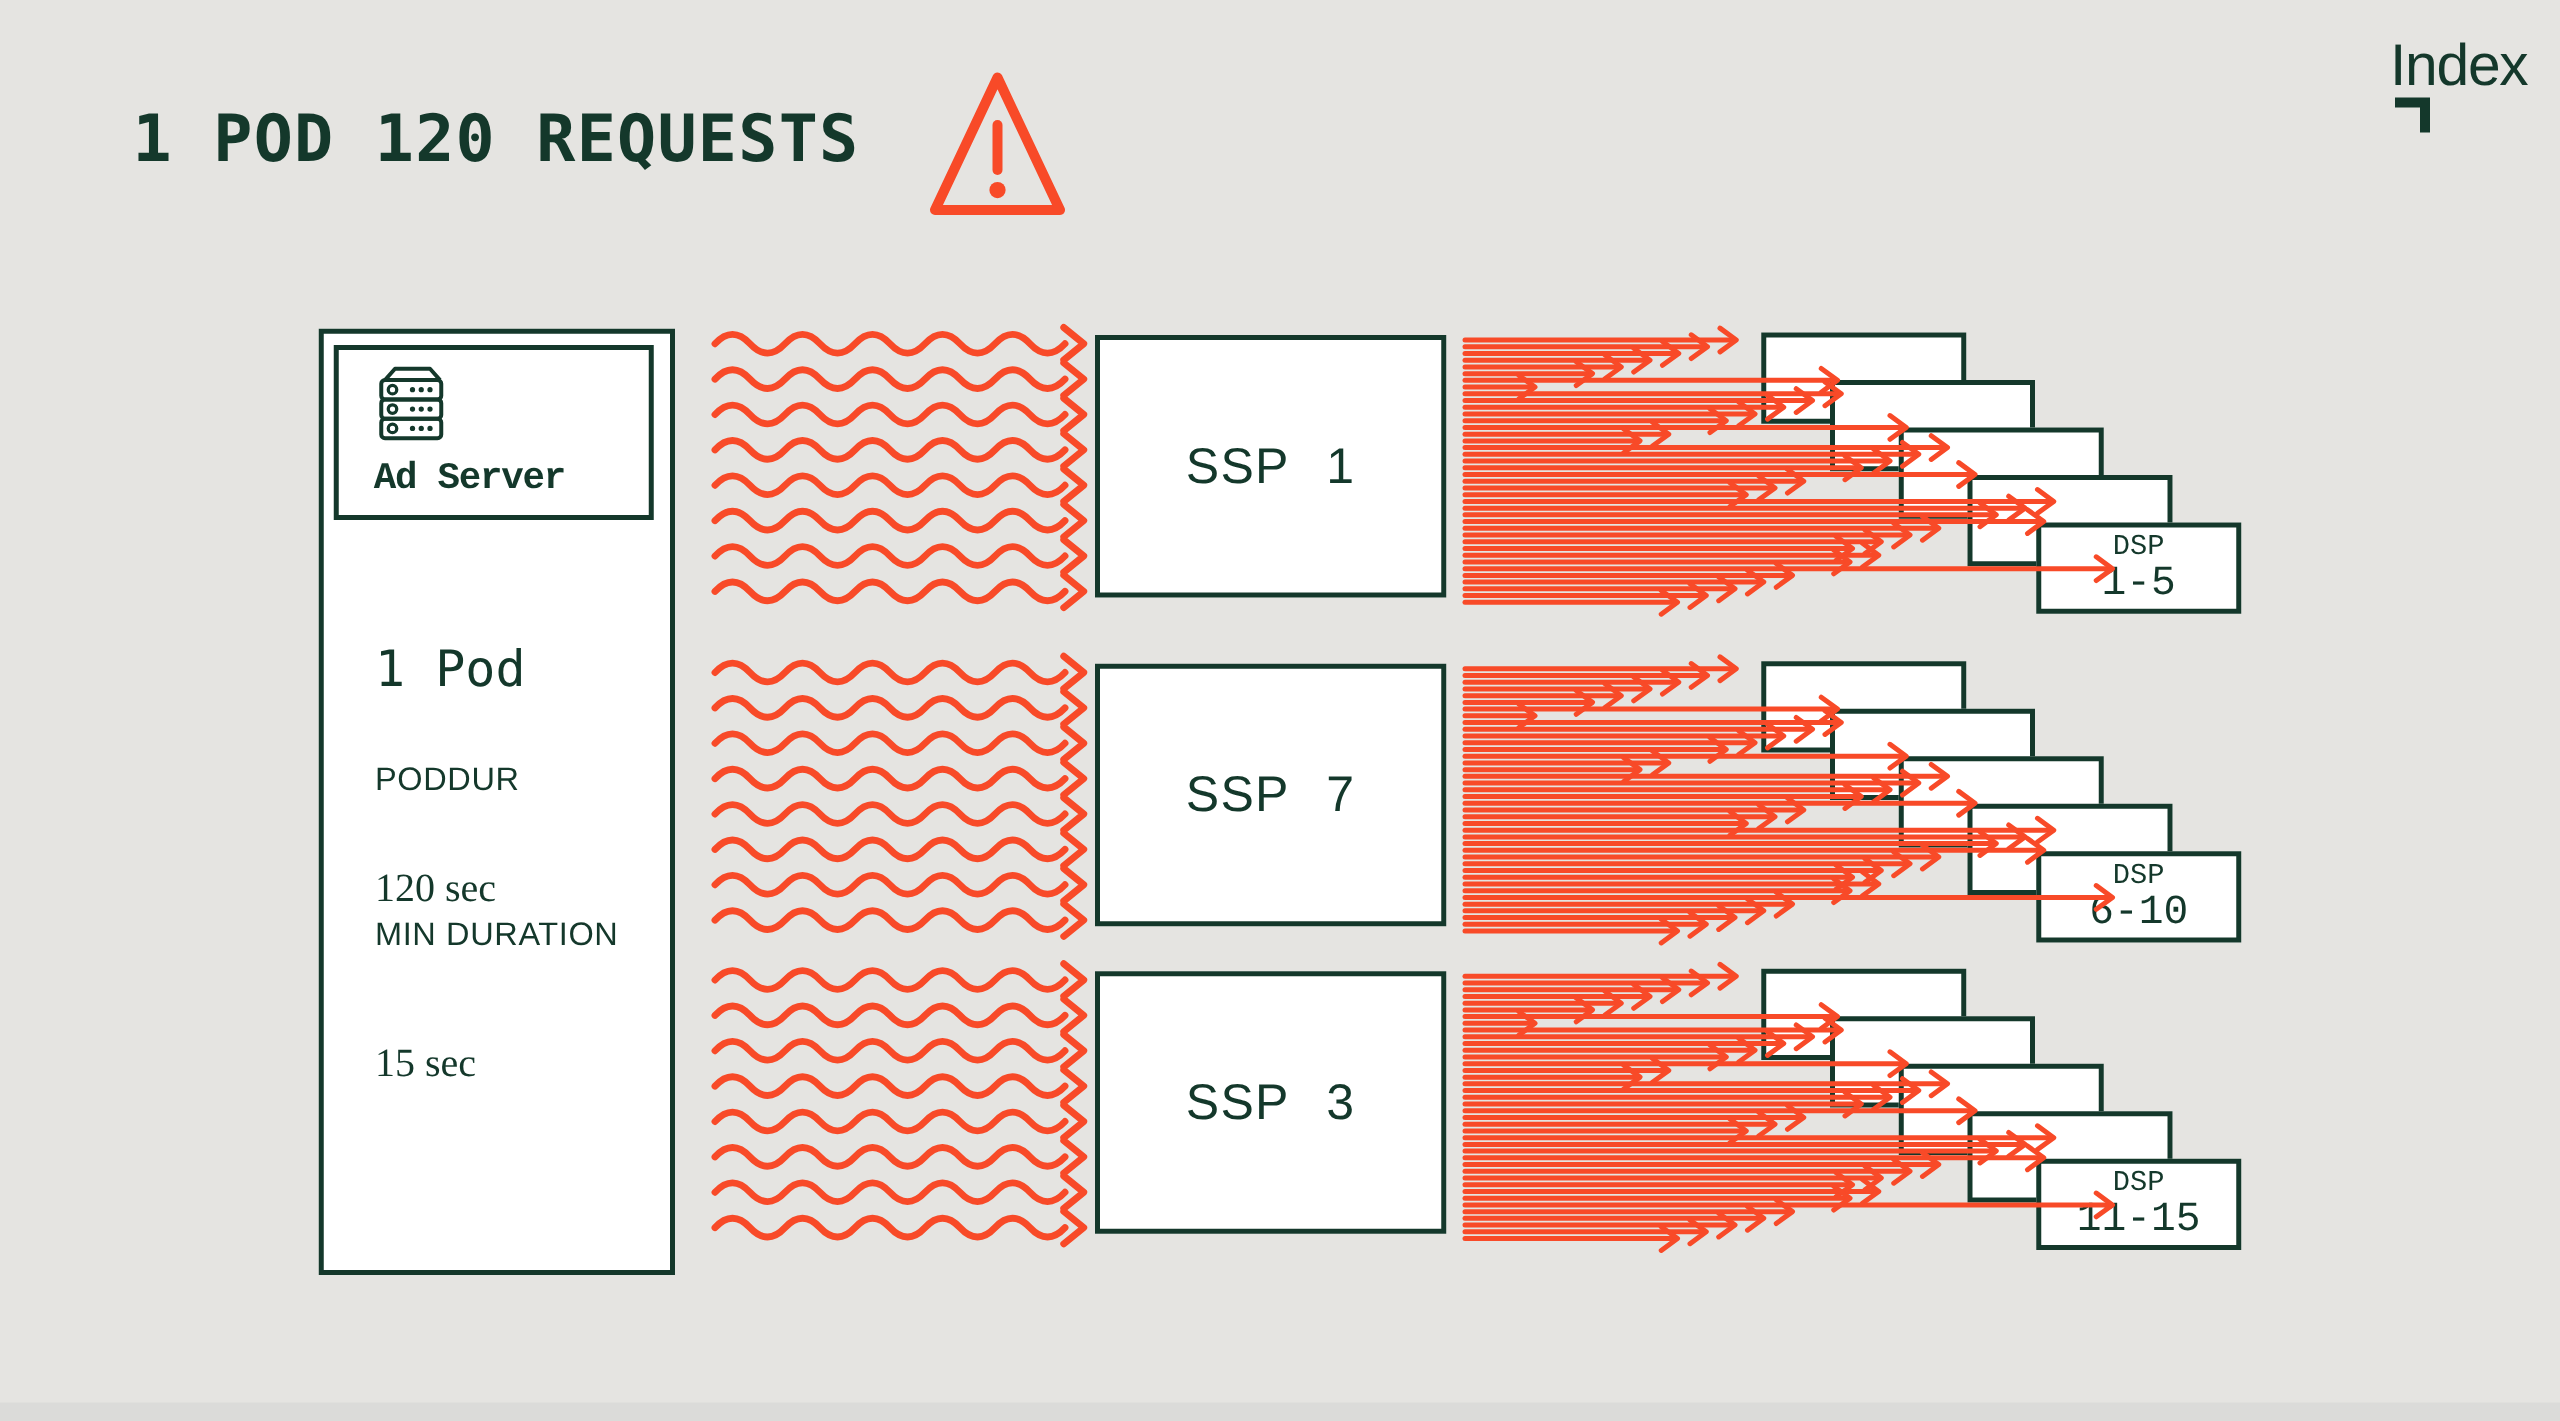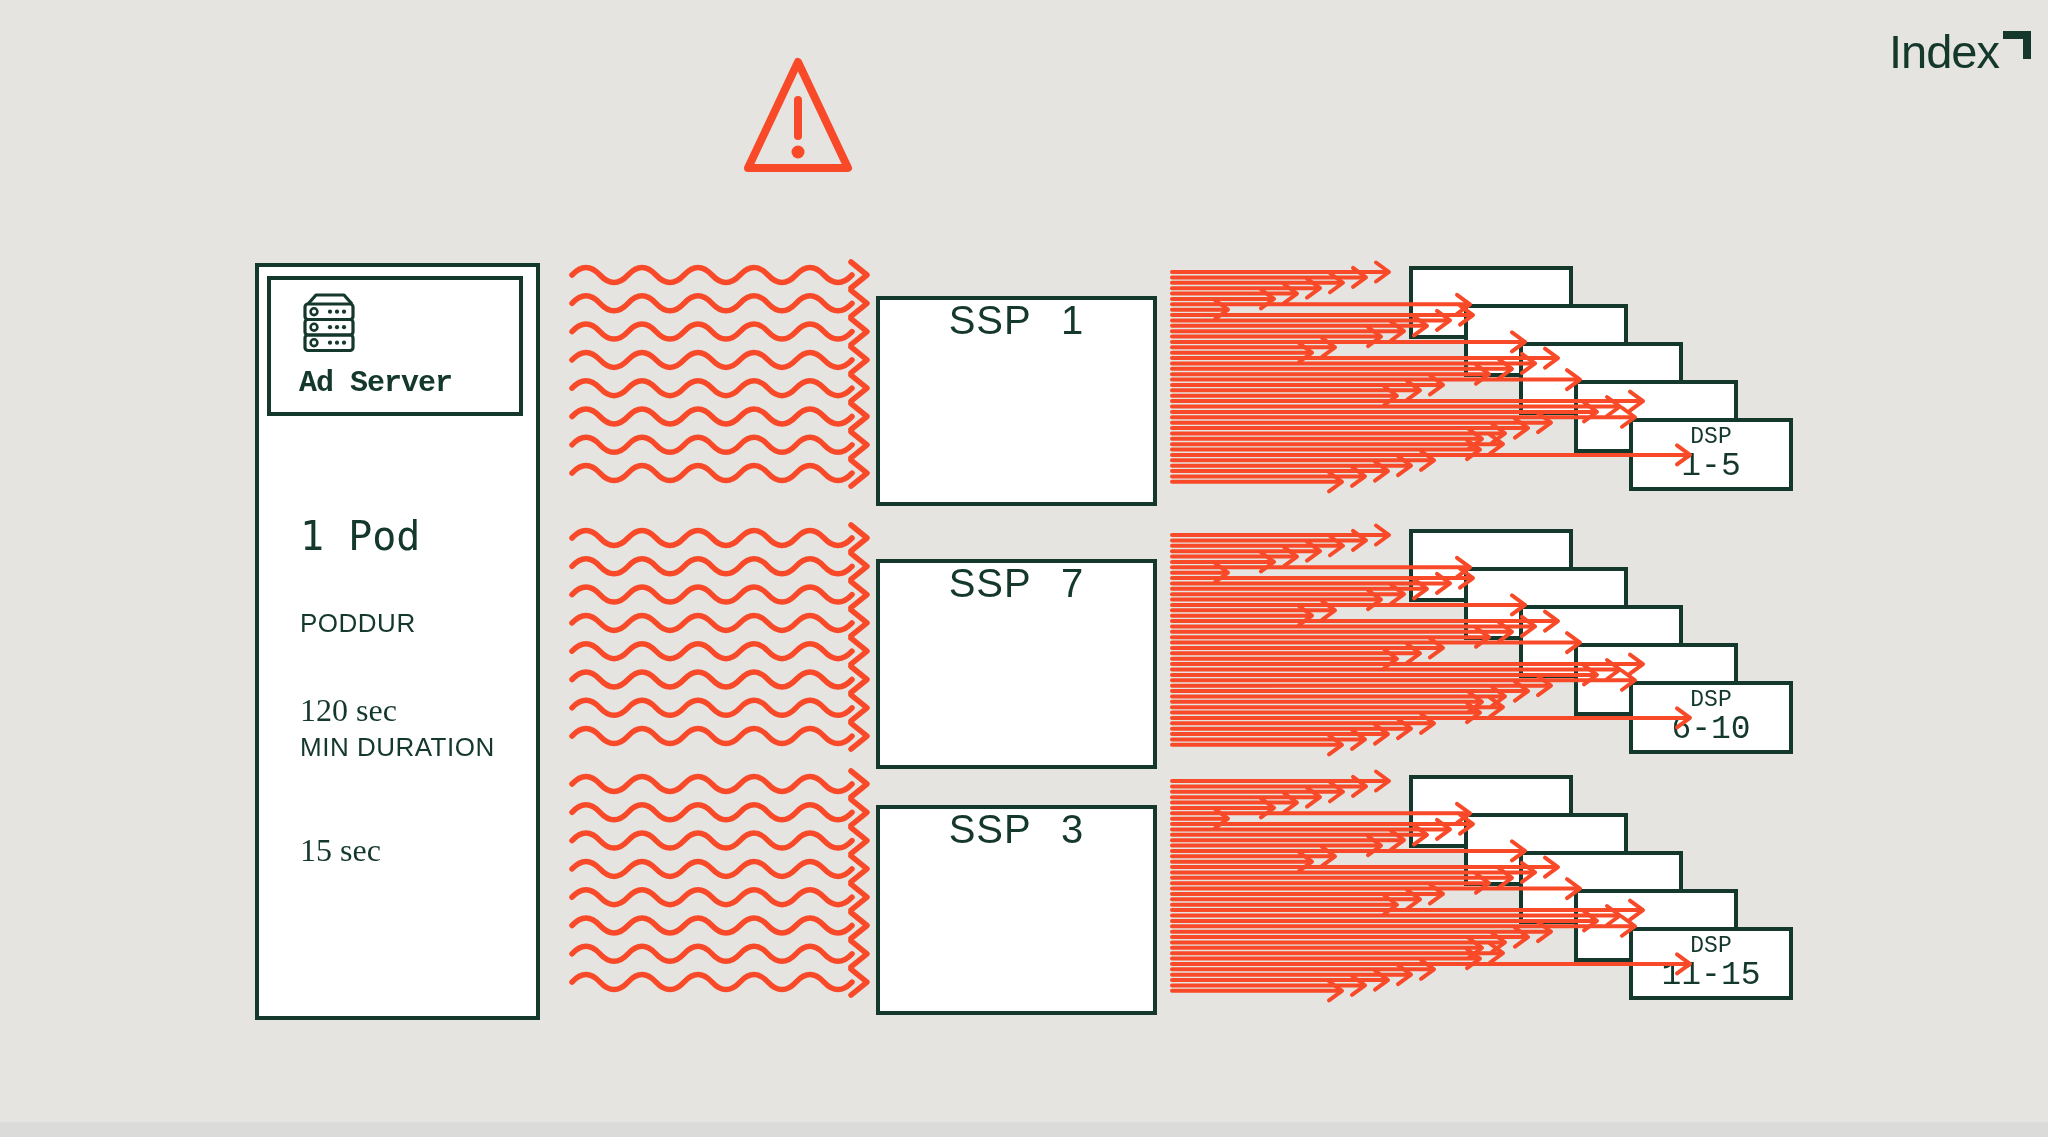--- a/index.html
+++ b/index.html
@@ -19,22 +19,22 @@
   }
   
   .title{
     position:absolute;left:106px;top:86px;
     font-family:"DejaVu Sans Mono", monospace;
     font-size:52px;font-weight:bold;letter-spacing:1px;
     color:var(--ink);white-space:nowrap;line-height:1;
   }
   .warning{position:absolute;left:742px;top:56px;}
   .logo{
-    position:absolute;right:16px;top:28px;
-    display:flex;align-items:flex-start;
+    position:absolute;right:26px;top:28px;
+    display:flex;align-items:flex-start;flex-direction:column;
   }
   .logo-text{
     font-family:"Liberation Sans", sans-serif;
     font-size:47px;font-weight:500;line-height:1;
     letter-spacing:-1px;color:var(--ink);
   }
   .logo-mark{margin-left:3px;margin-top:2px;}
   
   .ad-server{
     position:absolute;left:255px;top:263px;width:285px;height:757px;
@@ -66,21 +66,21 @@
   .value-line{
     position:absolute;left:300px;
     font-family:Liberation Serif, serif;
     font-size:32px;line-height:1;white-space:nowrap;margin-top:48px;
   }
   
   .ssp-box{
     position:absolute;left:876px;width:281px;height:210px;
     background:var(--white);border:4px solid var(--ink);
     box-sizing:border-box;
-    display:flex;justify-content:center;margin-top:28px;
+    display:flex;align-items:center;justify-content:center;
   }
   .ssp-label{
     font-family:"Liberation Sans", sans-serif;
     font-size:40px;line-height:1;letter-spacing:1px;word-spacing:18px;
     color:var(--ink);
   }
   
   .dsp-box{
     position:absolute;width:164px;height:73px;
     background:var(--white);border:4px solid var(--ink);
@@ -99,20 +99,21 @@
   .footer-strip{
     position:absolute;left:0;top:1122px;width:2048px;height:15px;
     background:#dbdbd9;
   }
 </style>
 </head>
 <body>
 
 <div id="stage">
 
+  <div class="title">1 POD 120 REQUESTS</div>
 
   <div class="warning">
     <svg width="112" height="124" viewBox="0 0 112 124">
       <polygon points="56,6 106,112 6,112" fill="none" stroke="#f84a28" stroke-width="8" stroke-linejoin="round"></polygon>
       <line x1="56" y1="44" x2="56" y2="80" stroke="#f84a28" stroke-width="8" stroke-linecap="round"></line>
       <circle cx="56" cy="96" r="6.5" fill="#f84a28"></circle>
     </svg>
   </div>
 
   <div class="logo">

